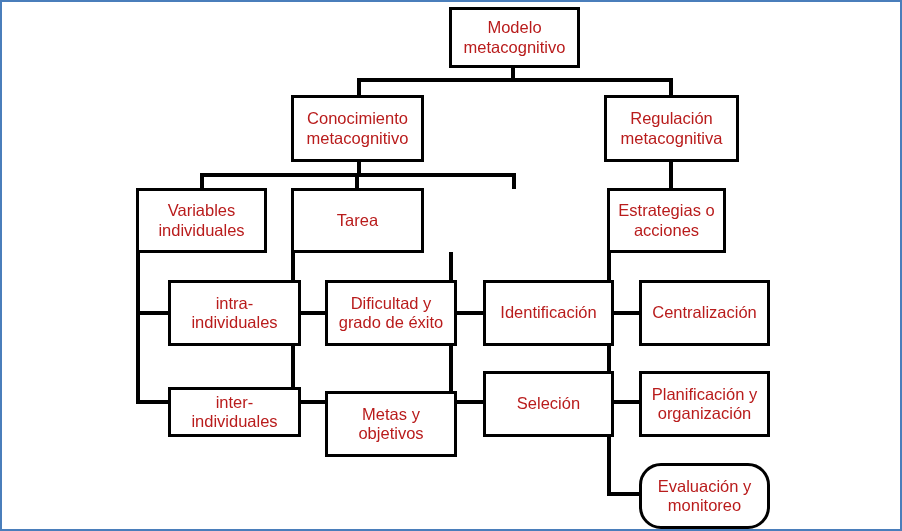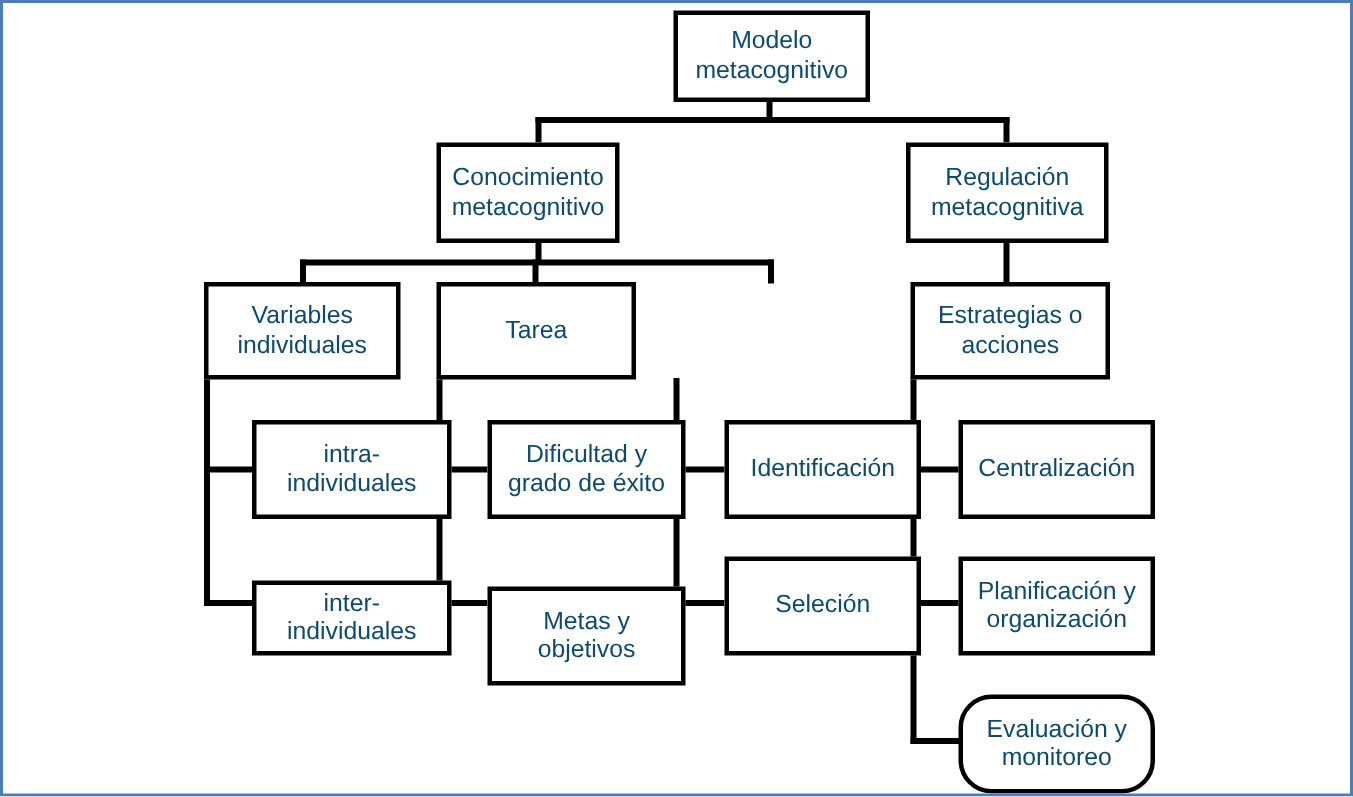--- a/index.html
+++ b/index.html
@@ -26,21 +26,21 @@
     display: flex;
     align-items: center;
     justify-content: center;
     text-align: center;
     z-index: 3;
     padding: 0 4px;
   }
   .node .label {
     display: block;
     line-height: 1.18;
-    color: #0c4a6e;
+    color: #b91c1c;
     font-size: 16.5px;
     white-space: pre-line;
   }
   .conn {
     position: absolute;
     background: #000000;
     z-index: 1;
   }
 </style>
 </head>
@@ -80,41 +80,41 @@
   <div class="conn" style="left:605px; top:250px; width:4px; height:244px;"></div>
   <div class="conn" style="left:605px; top:309px; width:34px; height:4px;"></div>
   <div class="conn" style="left:605px; top:398px; width:34px; height:4px;"></div>
   <div class="conn" style="left:605px; top:490px; width:34px; height:4px;"></div>
 
   <div class="node" style="left:447px; top:5px; width:131px; height:61px;">
     <span class="label">Modelo
 metacognitivo</span>
   </div>
 
-  <div class="node" style="left:289px; top:93px; width:122px; height:67px;">
+  <div class="node" style="left:289px; top:93px; width:133px; height:67px;">
     <span class="label">Conocimiento
 metacognitivo</span>
   </div>
 
   <div class="node" style="left:602px; top:93px; width:135px; height:67px;">
     <span class="label">Regulación
 metacognitiva</span>
   </div>
 
   <div class="node" style="left:134px; top:186px; width:131px; height:65px;">
     <span class="label">Variables
 individuales</span>
   </div>
 
   <div class="node" style="left:289px; top:186px; width:133px; height:65px;">
     <span class="label">Tarea</span>
   </div>
 
 
-  <div class="node" style="left:605px; top:186px; width:133px; height:65px;">
+  <div class="node" style="left:605px; top:186px; width:119px; height:65px;">
     <span class="label">Estrategias o
 acciones</span>
   </div>
 
   <div class="node" style="left:166px; top:278px; width:133px; height:66px;">
     <span class="label">intra-
 individuales</span>
   </div>
 
   <div class="node" style="left:323px; top:278px; width:132px; height:66px;">

